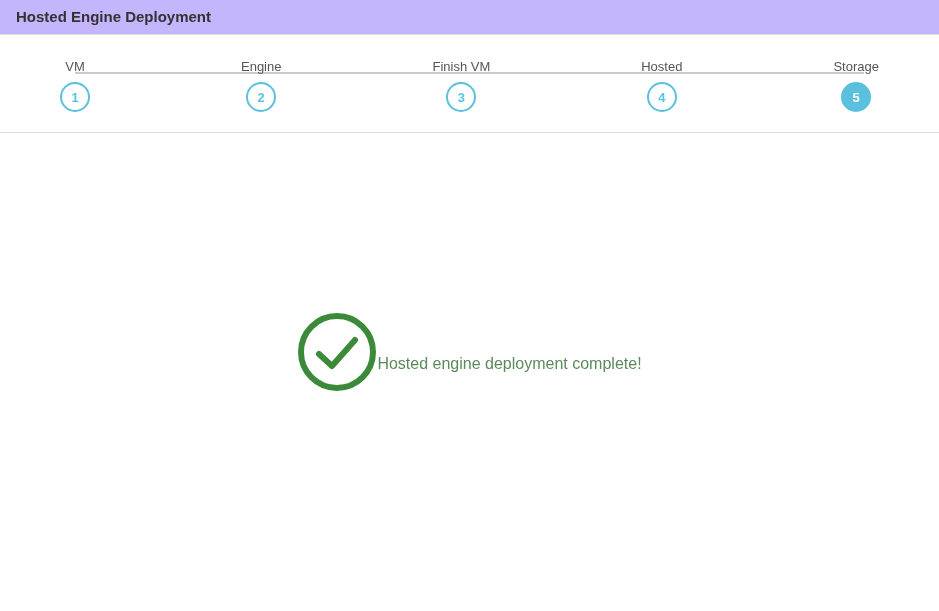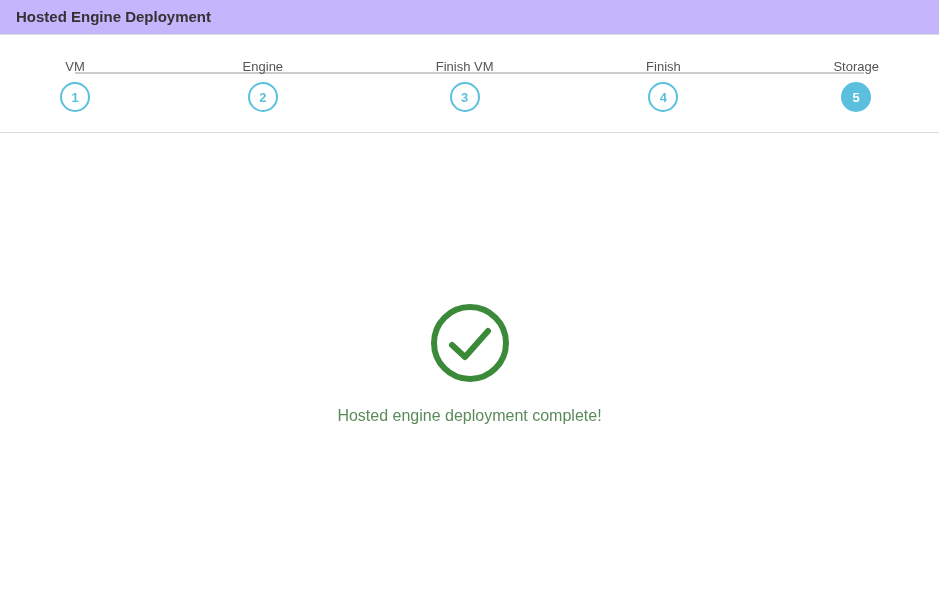--- a/index.html
+++ b/index.html
@@ -80,21 +80,20 @@
       top: 37px;
       left: 75px;
       right: 75px;
       height: 2px;
       background: #ccc;
       z-index: 0;
     }
 
     .main-content {
       display: flex;
-      flex-direction: column;
       align-items: center;
       justify-content: center;
       height: calc(611px - 100px - 70px);
       padding-top: 20px;
     }
 
     .success-icon {
       width: 80px;
       height: 80px;
       margin-bottom: 24px;
@@ -125,21 +124,21 @@
       <span class="step-label">Engine</span>
       <div class="step-circle">2</div>
     </div>
 
     <div class="step">
       <span class="step-label">Finish VM</span>
       <div class="step-circle">3</div>
     </div>
 
     <div class="step">
-      <span class="step-label">Finish</span>
+      <span class="step-label">Hosted</span>
       <div class="step-circle">4</div>
     </div>
 
     <div class="step">
       <span class="step-label">Storage</span>
       <div class="step-circle active">5</div>
     </div>
 
   </div>
 </div>

